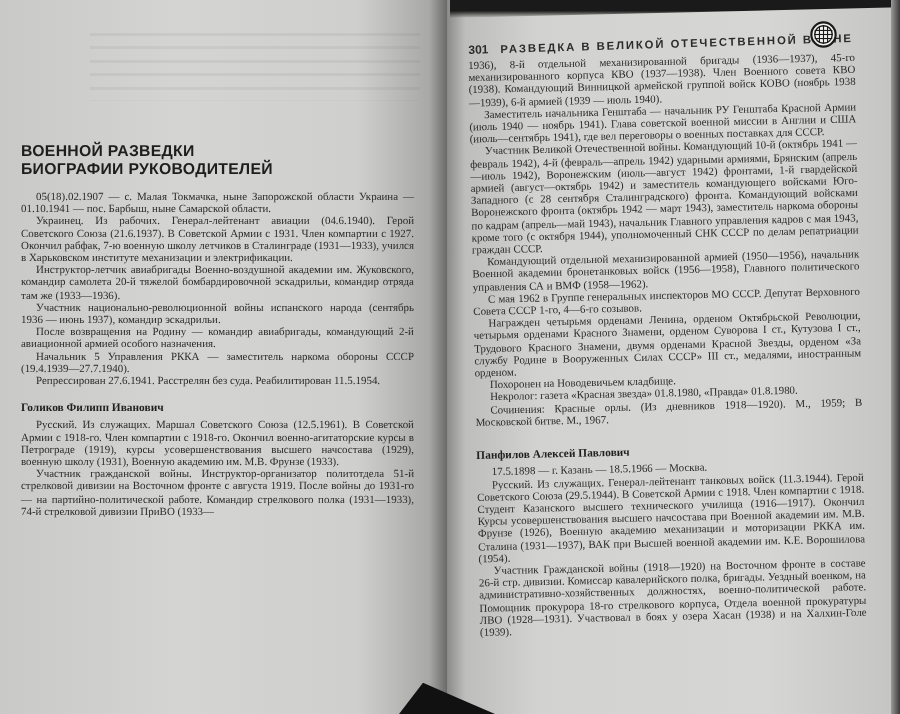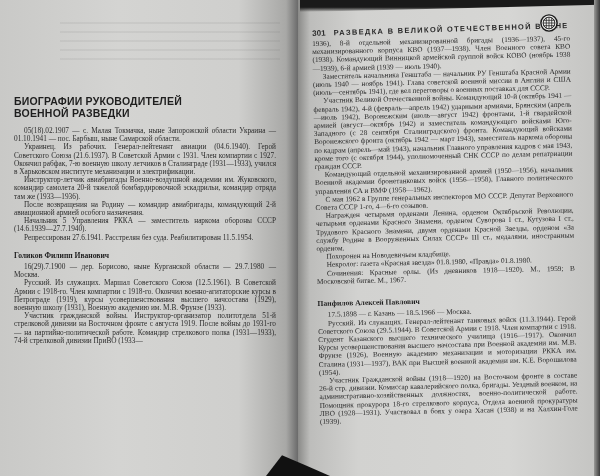--- a/index.html
+++ b/index.html
@@ -81,36 +81,36 @@
     <line x1="3.5" y1="7" x2="16.5" y2="7" stroke="#1a1a1a" stroke-width="0.8"></line>
     <line x1="3.2" y1="10" x2="16.8" y2="10" stroke="#1a1a1a" stroke-width="0.8"></line>
     <line x1="3.5" y1="13" x2="16.5" y2="13" stroke="#1a1a1a" stroke-width="0.8"></line>
     <line x1="7" y1="3.8" x2="7" y2="16.2" stroke="#1a1a1a" stroke-width="0.8"></line>
     <line x1="10" y1="3.5" x2="10" y2="16.5" stroke="#1a1a1a" stroke-width="0.8"></line>
     <line x1="13" y1="3.8" x2="13" y2="16.2" stroke="#1a1a1a" stroke-width="0.8"></line>
   </svg>
 
   <div class="col col-left">
     <div class="section-title">
+      <div>ВОЕННОЙ РАЗВЕДКИ</div>
       <div>БИОГРАФИИ РУКОВОДИТЕЛЕЙ</div>
-      <div>ВОЕННОЙ РАЗВЕДКИ</div>
     </div>
 
     <div class="bio">
       <p class="para">05(18).02.1907 — с. Малая Токмачка, ныне Запорожской области Украина — 01.10.1941 — пос. Барбыш, ныне Самарской области.</p>
       <p class="para">Украинец. Из рабочих. Генерал-лейтенант авиации (04.6.1940). Герой Советского Союза (21.6.1937). В Советской Армии с 1931. Член компартии с 1927. Окончил рабфак, 7-ю военную школу летчиков в Сталинграде (1931—1933), учился в Харьковском институте механизации и электрификации.</p>
       <p class="para">Инструктор-летчик авиабригады Военно-воздушной академии им. Жуковского, командир самолета 20-й тяжелой бомбардировочной эскадрильи, командир отряда там же (1933—1936).</p>
+      <p class="para">Участник национально-революционной войны испанского народа (сентябрь 1936 — июнь 1937), командир эскадрильи.</p>
       <p class="para">После возвращения на Родину — командир авиабригады, командующий 2-й авиационной армией особого назначения.</p>
-      <p class="para">Начальник 5 Управления РККА — заместитель наркома обороны СССР (14.6.1939—27.7.1940).</p>
+      <p class="para">Начальник 5 Управления РККА — заместитель наркома обороны СССР (19.4.1939—27.7.1940).</p>
       <p class="para">Репрессирован 27.6.1941. Расстрелян без суда. Реабилитирован 11.5.1954.</p>
     </div>
 
     <div class="bio">
       <p class="person-name">Голиков Филипп Иванович</p>
-      <p class="para">16(29).7.1900 — дер. Борисово, ныне Курганской области — 29.7.1980 — Москва.</p>
       <p class="para">Русский. Из служащих. Маршал Советского Союза (12.5.1961). В Советской Армии с 1918-го. Член компартии с 1918-го. Окончил военно-агитаторские курсы в Петрограде (1919), курсы усовершенствования высшего начсостава (1929), военную школу (1931), Военную академию им. М.В. Фрунзе (1933).</p>
       <p class="para">Участник гражданской войны. Инструктор-организатор политотдела 51-й стрелковой дивизии на Восточном фронте с августа 1919. После войны до 1931-го — на партийно-политической работе. Командир стрелкового полка (1931—1933), 74-й стрелковой дивизии ПриВО (1933—</p>
     </div>
   </div>
 
   <div class="col col-right">
     <div class="bio">
       <p class="para noindent">1936), 8-й отдельной механизированной бригады (1936—1937), 45-го механизированного корпуса КВО (1937—1938). Член Военного совета КВО (1938). Командующий Винницкой армейской группой войск КОВО (ноябрь 1938—1939), 6-й армией (1939 — июль 1940).</p>
       <p class="para">Заместитель начальника Генштаба — начальник РУ Генштаба Красной Армии (июль 1940 — ноябрь 1941). Глава советской военной миссии в Англии и США (июль—сентябрь 1941), где вел переговоры о военных поставках для СССР.</p>
       <p class="para">Участник Великой Отечественной войны. Командующий 10-й (октябрь 1941 — февраль 1942), 4-й (февраль—апрель 1942) ударными армиями, Брянским (апрель—июль 1942), Воронежским (июль—август 1942) фронтами, 1-й гвардейской армией (август—октябрь 1942) и заместитель командующего войсками Юго-Западного (с 28 сентября Сталинградского) фронта. Командующий войсками Воронежского фронта (октябрь 1942 — март 1943), заместитель наркома обороны по кадрам (апрель—май 1943), начальник Главного управления кадров с мая 1943, кроме того (с октября 1944), уполномоченный СНК СССР по делам репатриации граждан СССР.</p>

